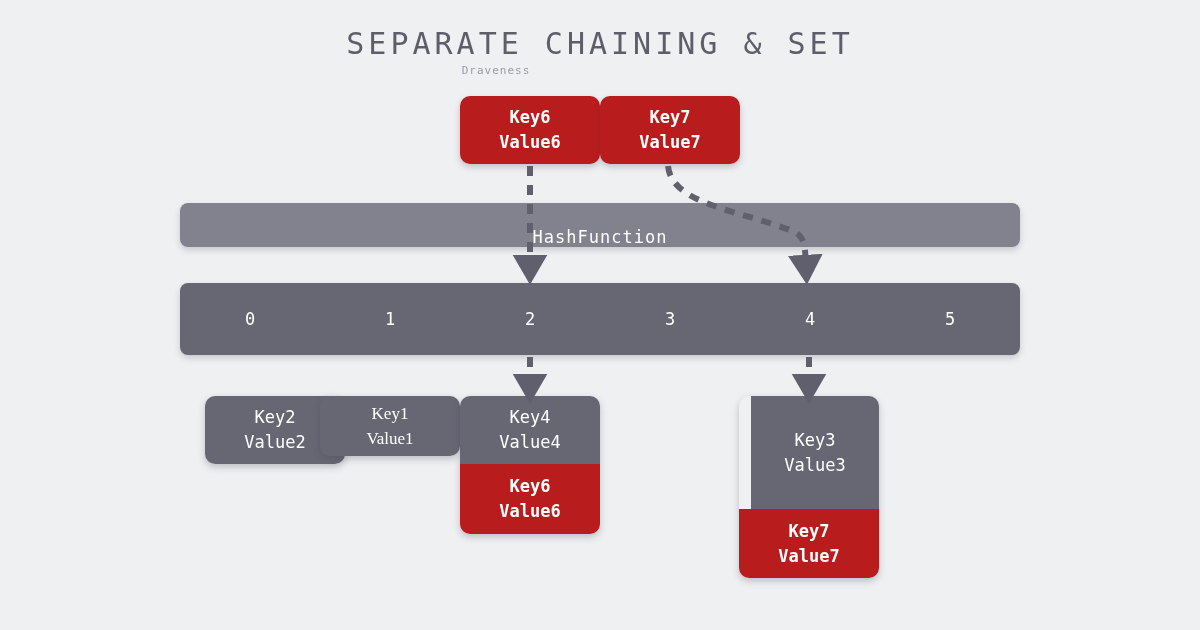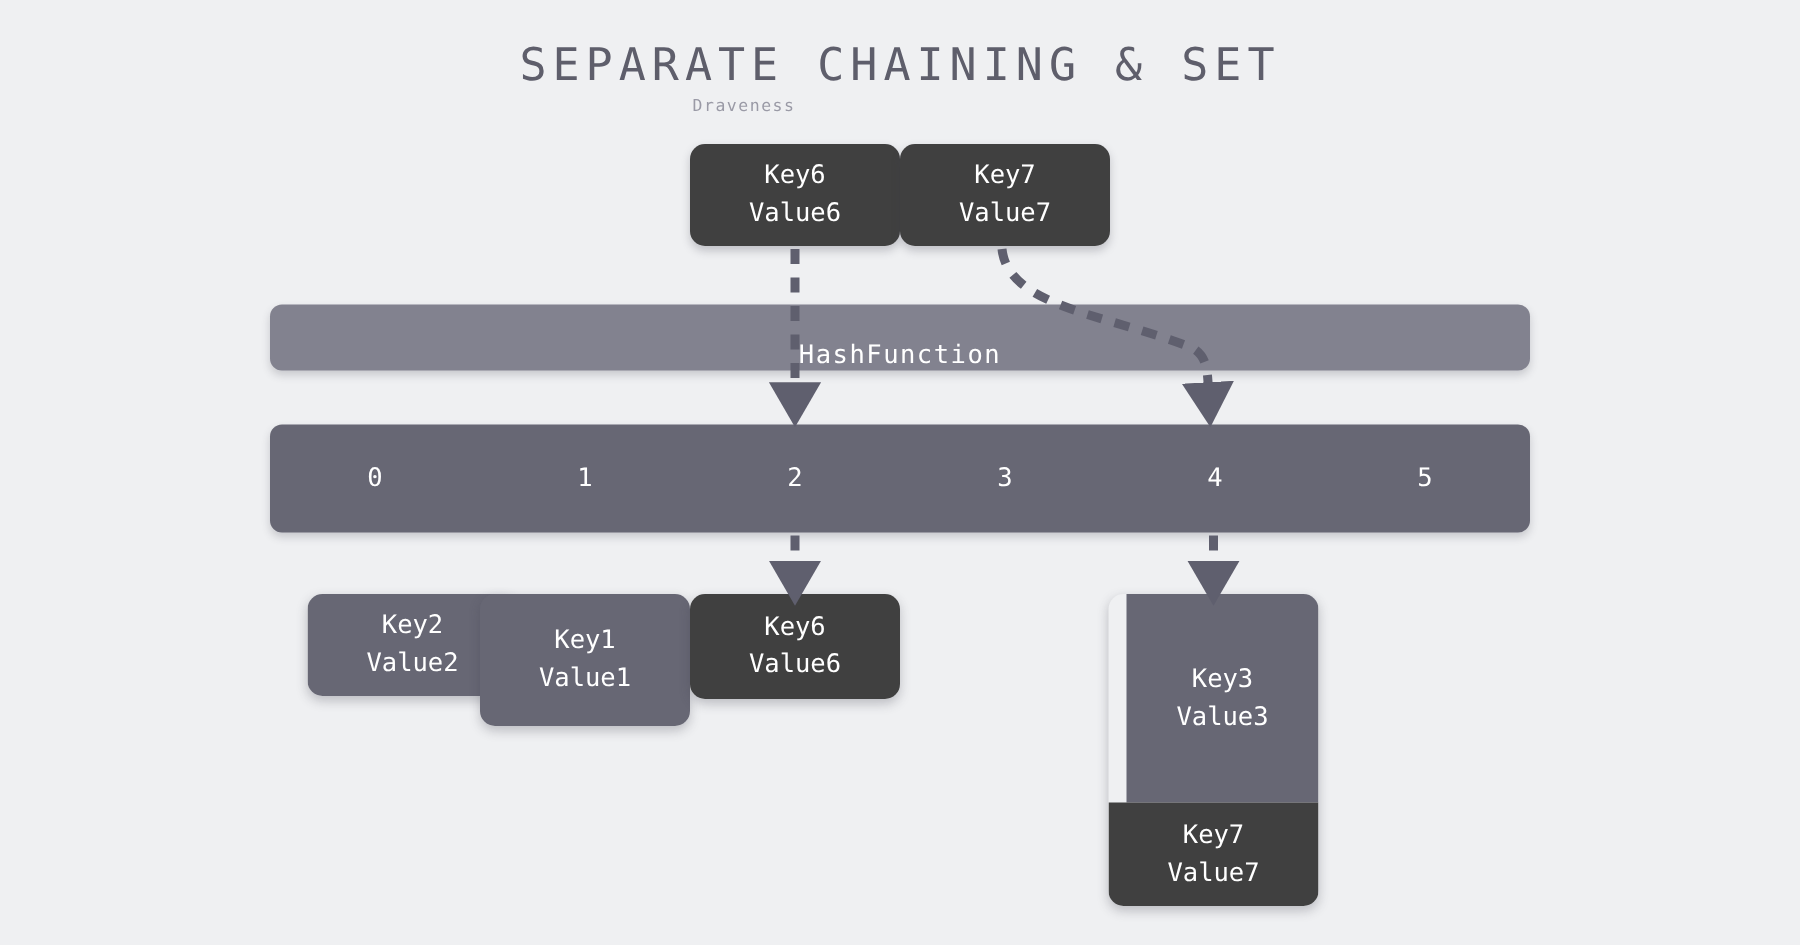--- a/index.html
+++ b/index.html
@@ -54,21 +54,21 @@
     display: flex;
     flex-direction: column;
     align-items: center;
     justify-content: center;
     font-size: 17px;
     line-height: 25px;
     box-shadow: 0 3px 6px rgba(60,60,75,0.25);
     font-family: "DejaVu Sans Mono", "Liberation Mono", monospace;
   }
   .node .kv-line { display: block; }
-  .teal { background: #404040; }
+  .teal { background: #b91c1c; font-weight: bold; }
   .dark { background: #676774; }
 
   
   .bar {
     position: absolute;
     box-sizing: border-box;
     border-radius: 8px;
     box-shadow: 0 3px 6px rgba(60,60,75,0.22);
   }
   #hash-bar {
@@ -167,39 +167,45 @@
   <div class="chain" style="left:180px; top:396px;margin-left:25px;">
     <div class="chain-seg dark" style="height:68px;">
       <div class="entry">
         <span class="kv-line">Key2</span><br>
         <span class="kv-line">Value2</span>
       </div>
     </div>
   </div>
 
   <div class="chain" style="left:320px; top:396px;">
-    <div class="chain-seg dark" style="height:88px;">
+    <div class="chain-seg dark" style="height:60px;font-family:Liberation Serif, serif;">
       <div class="entry">
         <span class="kv-line">Key1</span><br>
         <span class="kv-line">Value1</span>
       </div>
     </div>
   </div>
 
   <div class="chain" style="left:460px; top:396px;">
+    <div class="chain-seg dark" style="height:68px;">
+      <div class="entry">
+        <span class="kv-line">Key4</span><br>
+        <span class="kv-line">Value4</span>
+      </div>
+    </div>
     <div class="chain-seg teal" style="height:70px;">
       <div class="entry">
         <span class="kv-line">Key6</span><br>
         <span class="kv-line">Value6</span>
       </div>
     </div>
   </div>
 
   <div class="chain" style="left:739px; top:396px;">
-    <div class="chain-seg dark" style="height:139px;margin-left:12px;">
+    <div class="chain-seg dark" style="height:113px;margin-left:12px;">
       <div class="entry">
         <span class="kv-line">Key3</span><br>
         <span class="kv-line">Value3</span>
       </div>
     </div>
     <div class="chain-seg teal" style="height:69px;">
       <div class="entry">
         <span class="kv-line">Key7</span><br>
         <span class="kv-line">Value7</span>
       </div>

